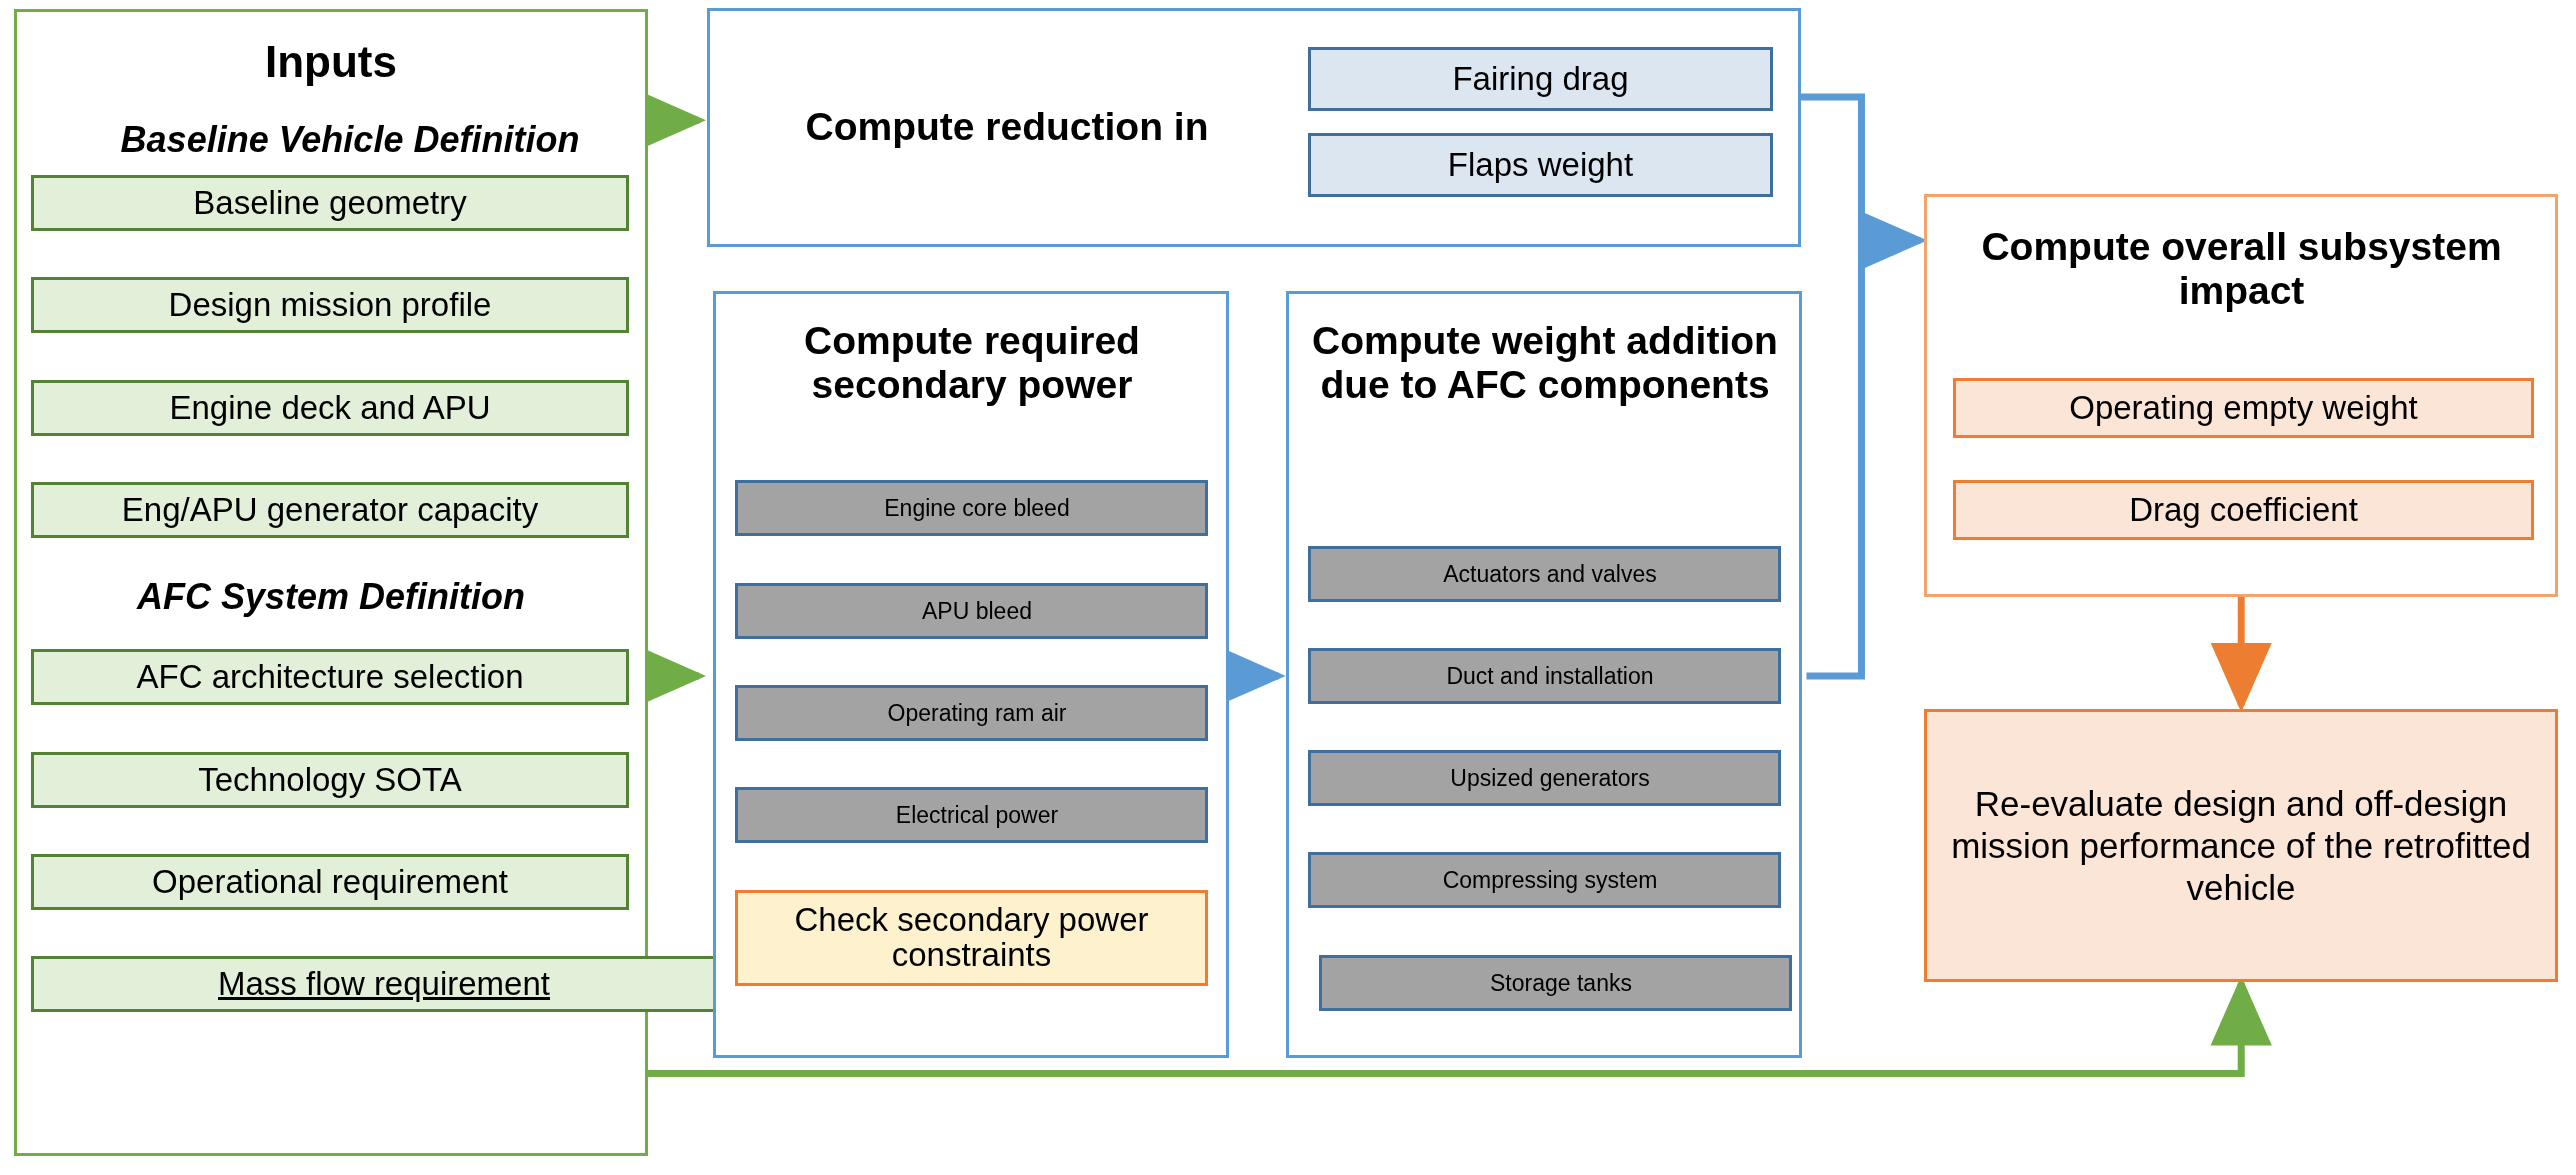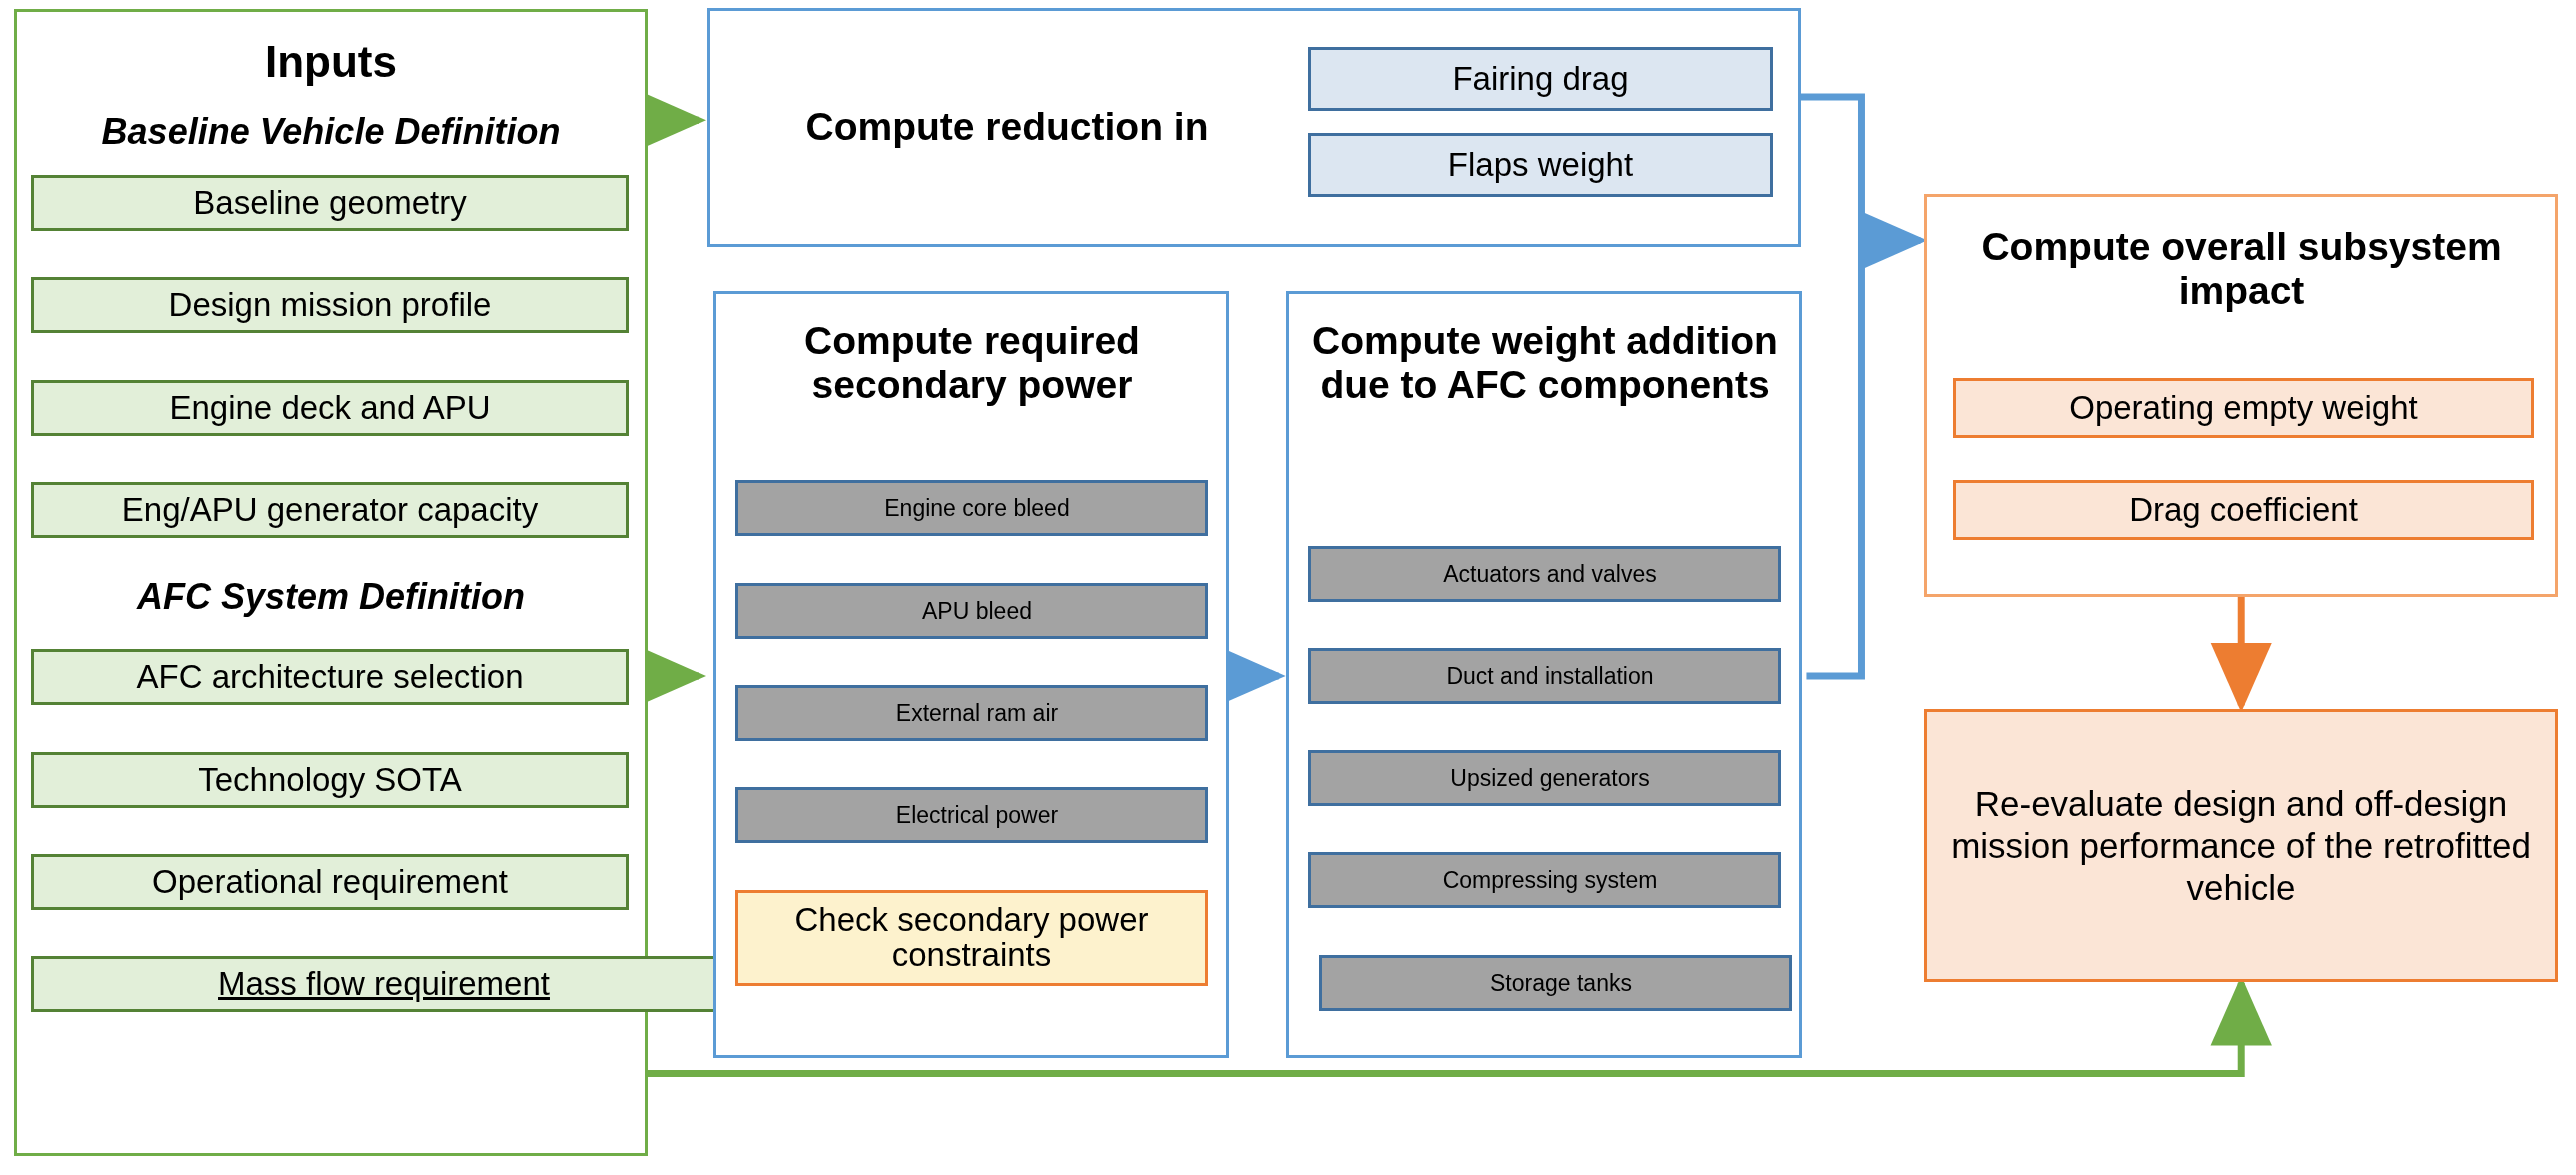--- a/index.html
+++ b/index.html
@@ -76,21 +76,21 @@
     <g>
       <path d="M836,1385 L2892,1385 L2892,1268" stroke="#70ad47" stroke-width="9" fill="none" marker-end="url(#arrG)"></path>
     </g>
   </svg>
 
   <div class="panel green" style="left:14px;top:9.3px;width:634px;height:1147px;">
   </div>
 
   <div class="htxt title-xl" style="left:14px;top:37px;width:634px;">Inputs</div>
 
-  <div class="htxt title-it" style="left:14px;top:112px;width:634px;">Baseline Vehicle Definition</div>
+  <div class="htxt title-it" style="left:14px;top:120px;width:634px;padding-left:19px;">Baseline Vehicle Definition</div>
 
   <div class="chip green" style="left:31px;top:175px;width:598px;height:56px;">Baseline geometry</div>
   <div class="chip green" style="left:31px;top:277px;width:598px;height:56px;">Design mission profile</div>
   <div class="chip green" style="left:31px;top:380px;width:598px;height:56px;">Engine deck and APU</div>
   <div class="chip green" style="left:31px;top:482px;width:598px;height:56px;">Eng/APU generator capacity</div>
 
   <div class="htxt title-it" style="left:14px;top:577px;width:634px;">AFC System Definition</div>
 
   <div class="chip green" style="left:31px;top:649px;width:598px;height:56px;">AFC architecture selection</div>
   <div class="chip green" style="left:31px;top:752px;width:598px;height:56px;">Technology SOTA</div>
@@ -103,21 +103,21 @@
 
   <div class="chip blue" style="left:1308px;top:31px;width:465px;height:64px;margin-top:16px;">Fairing drag</div>
   <div class="chip blue" style="left:1308px;top:133px;width:465px;height:64px;">Flaps weight</div>
 
   <div class="panel blue" style="left:713px;top:291px;width:516px;height:767px;"></div>
 
   <div class="htxt title-bd" style="left:732px;top:319px;width:480px;">Compute required secondary power</div>
 
   <div class="chip blue-thin" style="left:735px;top:480px;width:473px;height:56px;">Engine core bleed</div>
   <div class="chip blue-thin" style="left:735px;top:583px;width:473px;height:56px;">APU bleed</div>
-  <div class="chip blue-thin" style="left:735px;top:685px;width:473px;height:56px;">External ram air</div>
+  <div class="chip blue-thin" style="left:735px;top:685px;width:473px;height:56px;">Operating ram air</div>
   <div class="chip blue-thin" style="left:735px;top:787px;width:473px;height:56px;">Electrical power</div>
   <div class="chip yellow" style="left:735px;top:890px;width:473px;height:96px;padding:0 18.6px;">Check secondary power constraints</div>
 
   <div class="panel blue" style="left:1286px;top:291px;width:516px;height:767px;"></div>
 
   <div class="htxt title-bd" style="left:1305px;top:319px;width:480px;">Compute weight addition due to AFC components</div>
 
   <div class="chip blue-thin" style="left:1308px;top:546px;width:473px;height:56px;">Actuators and valves</div>
   <div class="chip blue-thin" style="left:1308px;top:648px;width:473px;height:56px;">Duct and installation</div>
   <div class="chip blue-thin" style="left:1308px;top:750px;width:473px;height:56px;">Upsized generators</div>

